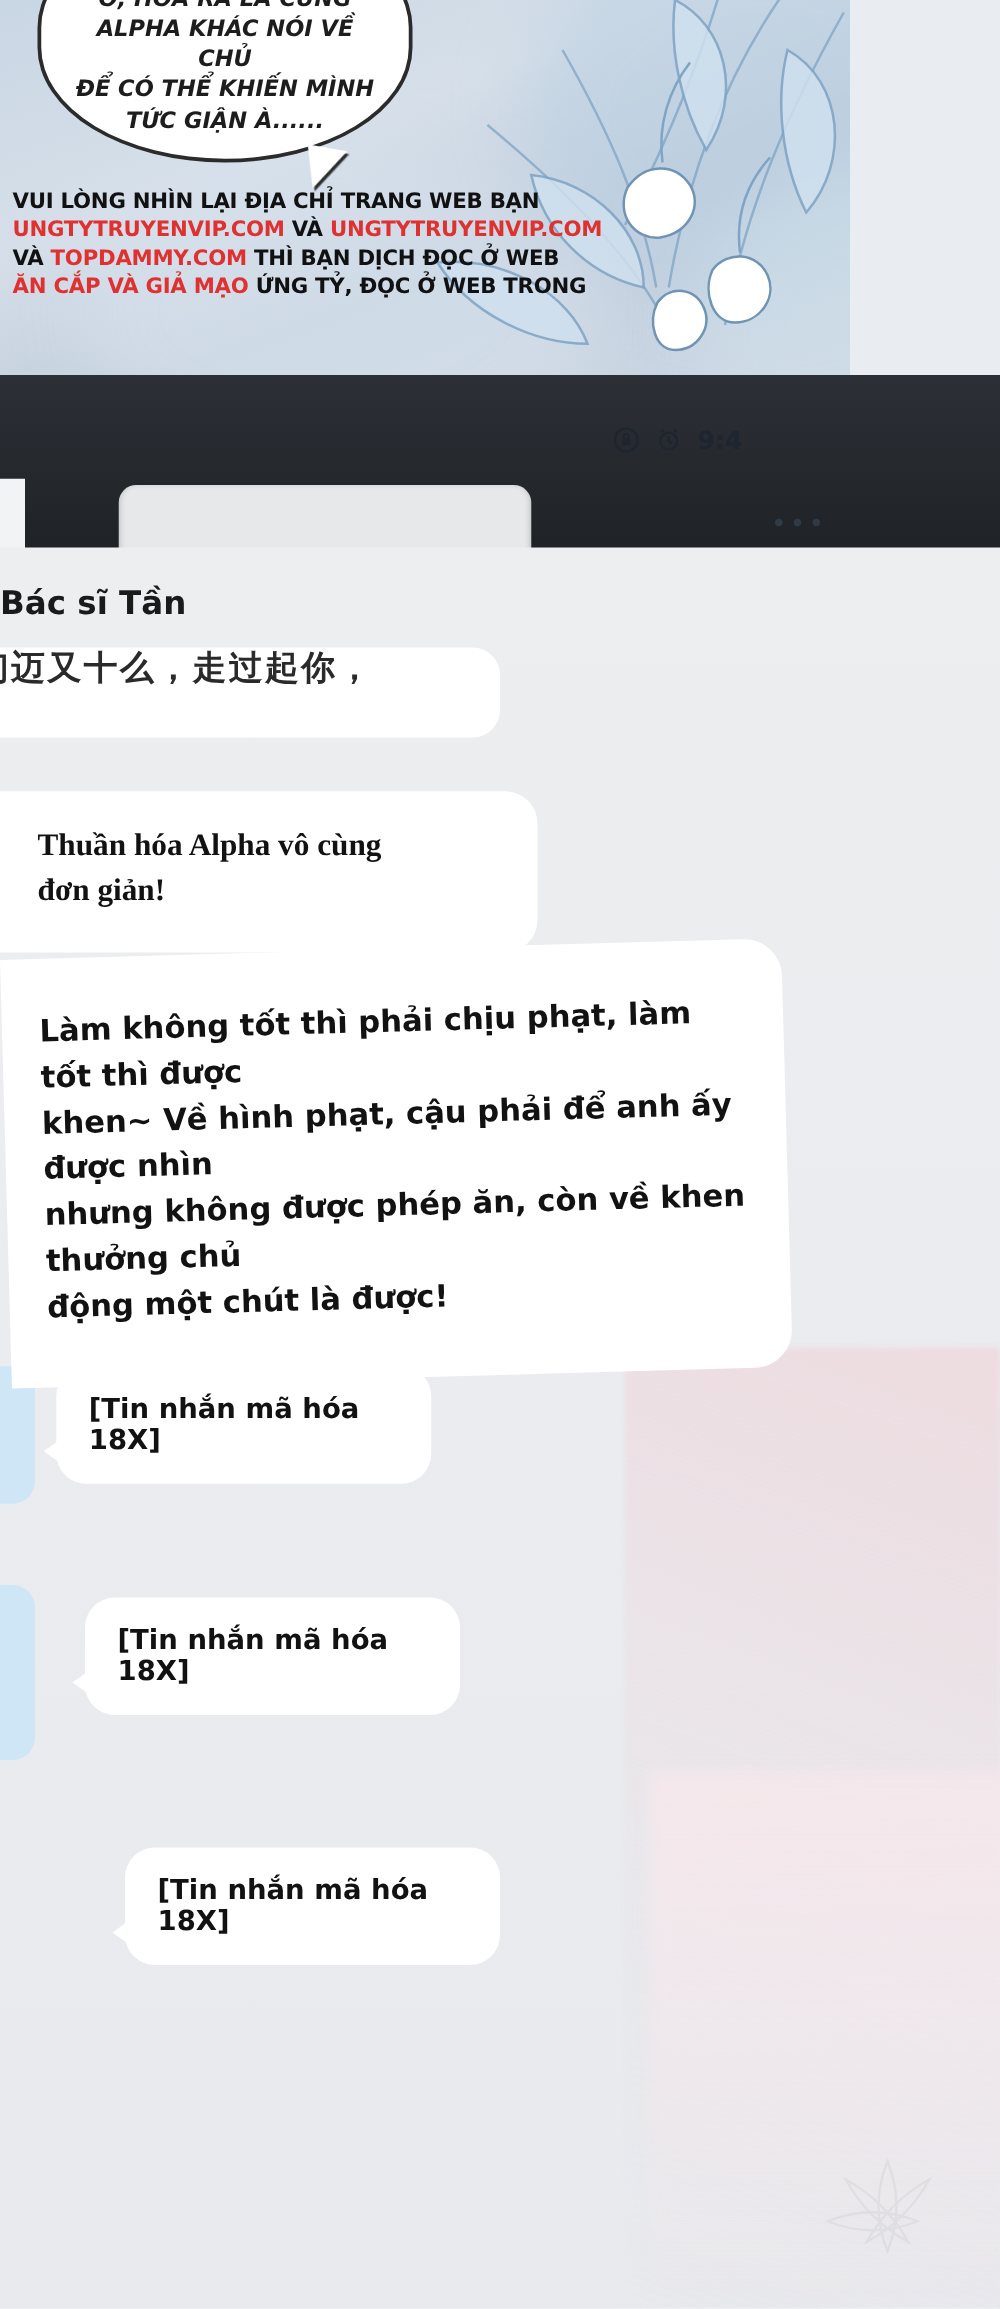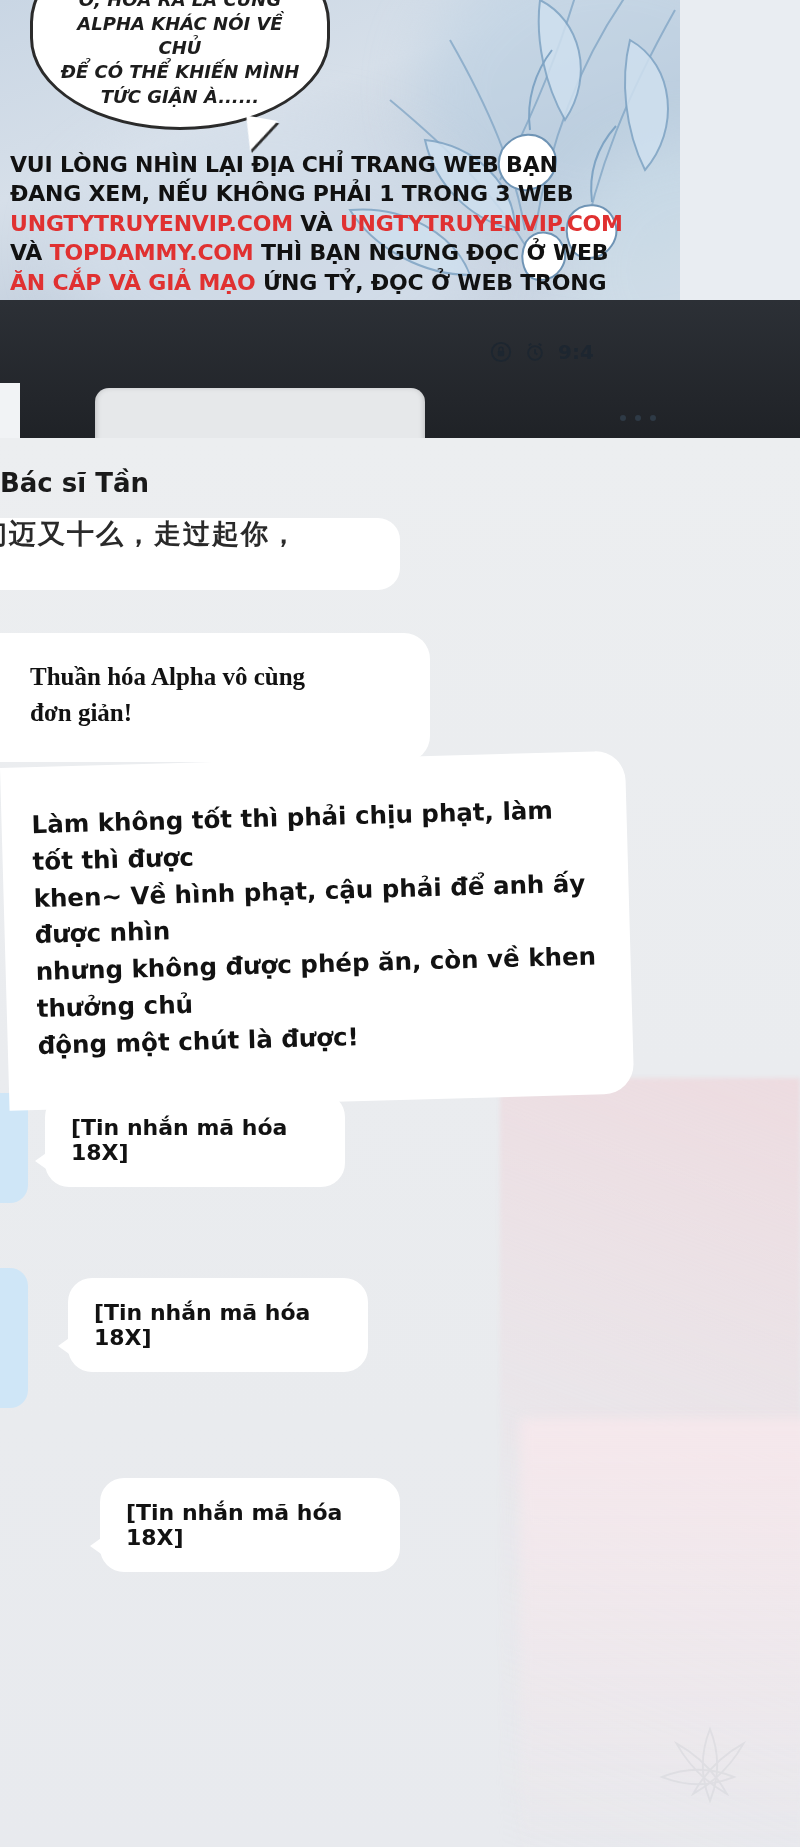--- a/index.html
+++ b/index.html
@@ -76,21 +76,21 @@
     transform: rotate(10deg);
   }
 
   
   .warning {
     position: absolute;
     left: 10px; top: 150px;
     width: 430px;
     font-family: "DejaVu Sans", sans-serif;
     font-weight: bold;
-    font-size: 22px;
+    font-size: 17px;
     line-height: 1.34;
     color: #111111;
     letter-spacing: -.2px;
   }
   .warning .red { color: #e03131; }
   .warning .line { display: block; white-space: pre; }
 
   
   .device {
     position: absolute;
@@ -325,23 +325,22 @@
     <div class="bubble-top">
       <div class="bubble-top-text">Ồ, HÓA RA LÀ CÙNG
 ALPHA KHÁC NÓI VỀ CHỦ
 ĐỂ CÓ THỂ KHIẾN MÌNH
 TỨC GIẬN À......</div>
     </div>
     <div class="bubble-tail"></div>
 
     <div class="warning">
       <span class="line">VUI LÒNG NHÌN LẠI ĐỊA CHỈ TRANG WEB BẠN</span>
-      <span class="line">ĐANG XEM, NẾU KHÔNG PHẢI 1 TRONG 3 WEB</span>
       <span class="line"><span class="red">UNGTYTRUYENVIP.COM</span><span> VÀ </span><span class="red">UNGTYTRUYENVIP.COM</span></span>
-      <span class="line"><span>VÀ </span><span class="red">TOPDAMMY.COM</span><span> THÌ BẠN NGƯNG ĐỌC Ở WEB</span></span>
+      <span class="line"><span>VÀ </span><span class="red">TOPDAMMY.COM</span><span> THÌ BẠN DỊCH ĐỌC Ở WEB</span></span>
       <span class="line"><span class="red">ĂN CẮP VÀ GIẢ MẠO</span><span> ỨNG TỶ, ĐỌC Ở WEB TRONG</span></span>
     </div>
   </div>
 
   <div class="device-right-fill"></div>
   <div class="device">
     <div class="device-screen-strip"></div>
   </div>
   <div class="left-white-strip"></div>
 

